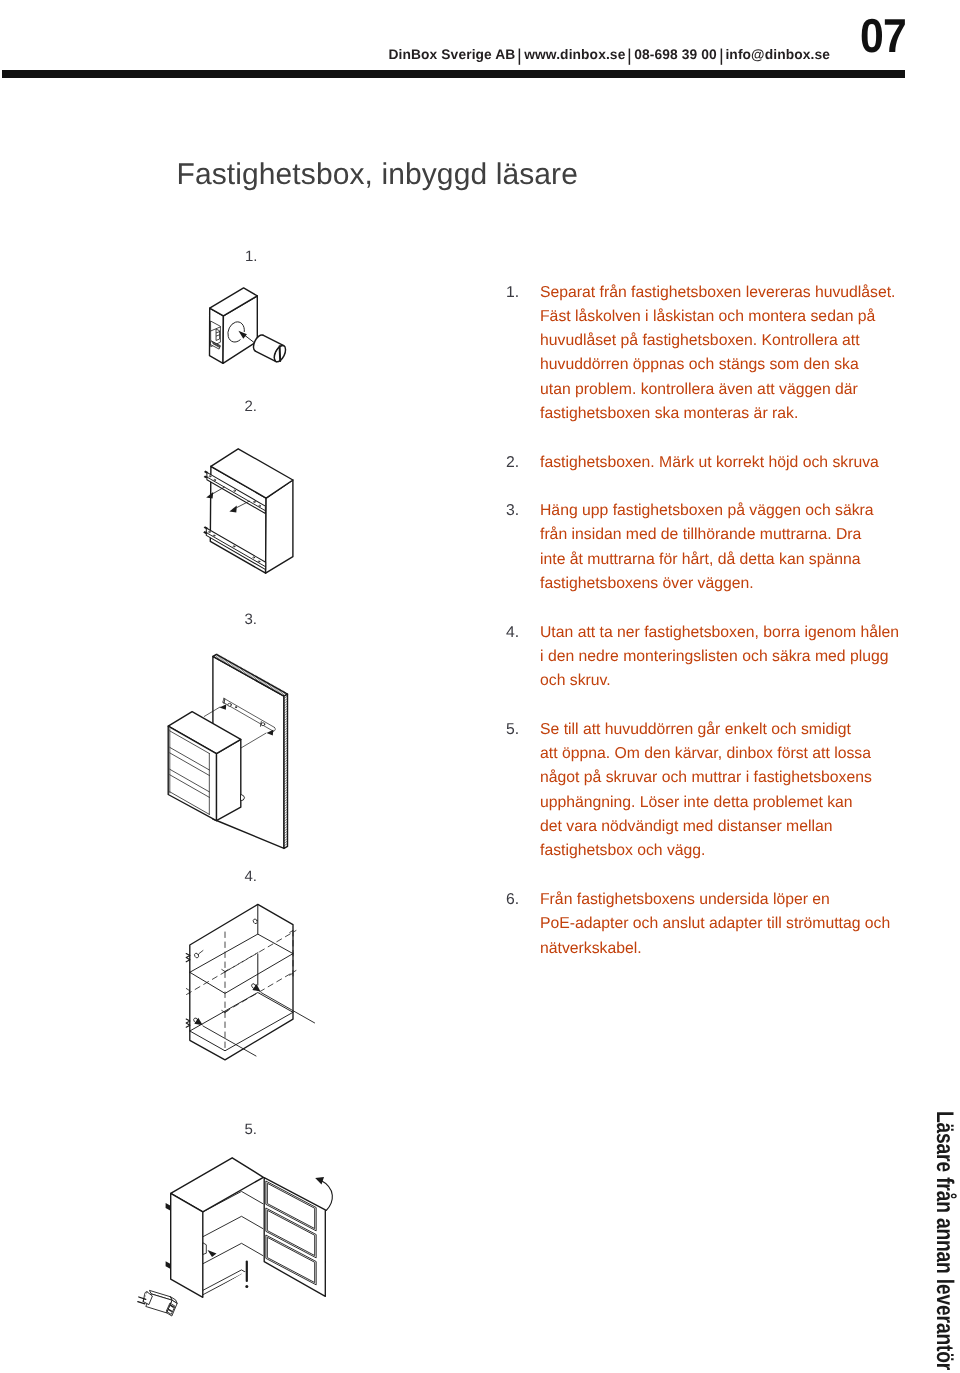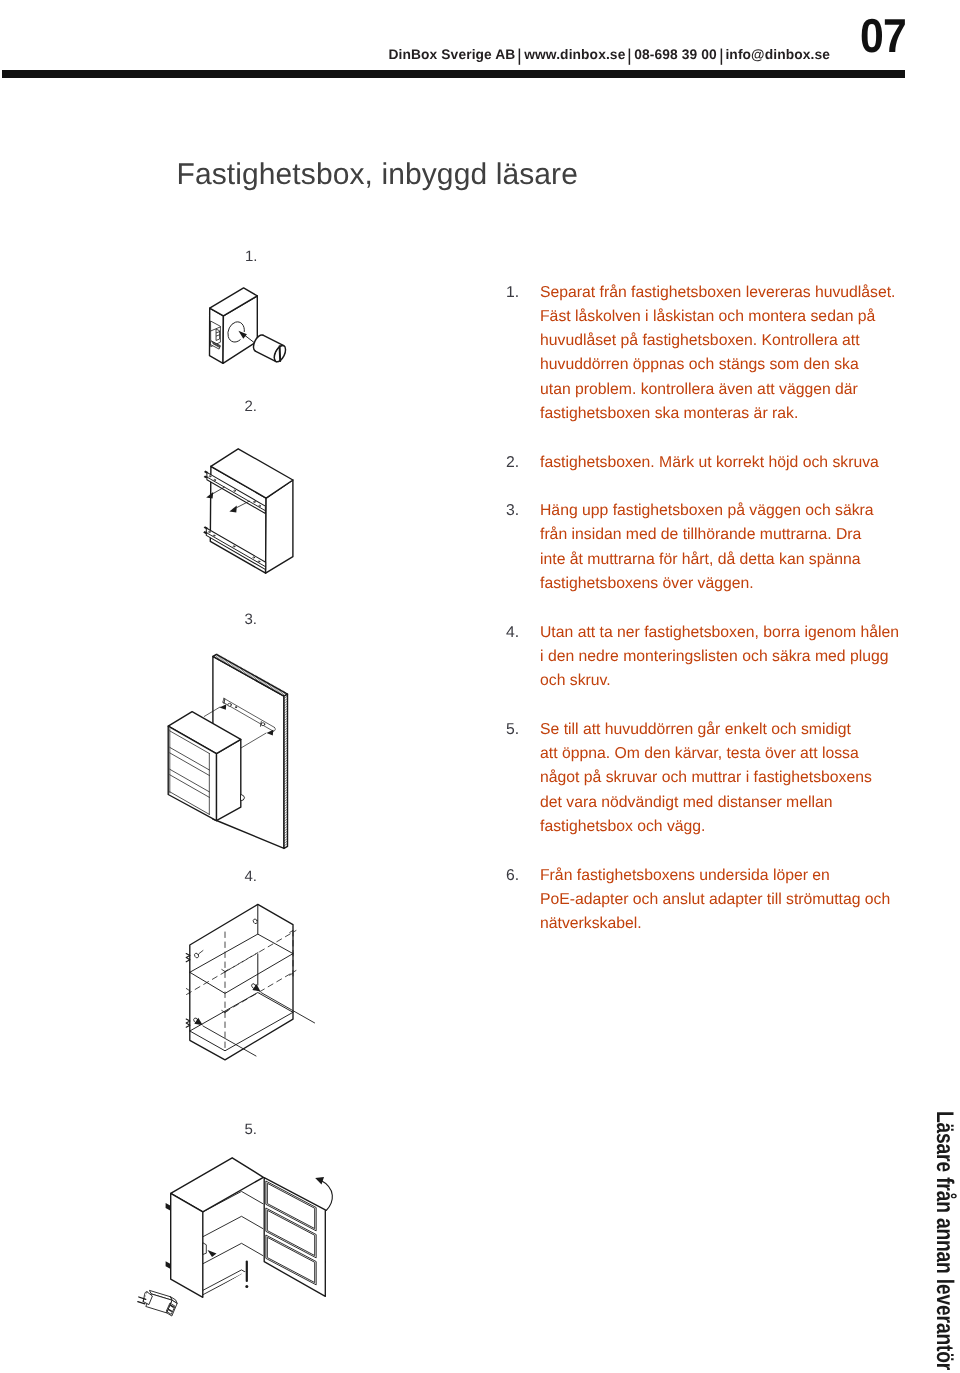--- a/index.html
+++ b/index.html
@@ -84,22 +84,23 @@
       <div class="body">
         <div class="ln">Utan att ta ner fastighetsboxen, borra igenom hålen</div>
         <div class="ln">i den nedre monteringslisten och säkra med plugg</div>
         <div class="ln">och skruv.</div>
       </div>
     </div>
     <div class="step">
       <div class="num">5.</div>
       <div class="body">
         <div class="ln">Se till att huvuddörren går enkelt och smidigt</div>
-        <div class="ln">att öppna. Om den kärvar, testa över att lossa</div>
+        <div class="ln">att öppna. Om den kärvar, dinbox först att lossa</div>
         <div class="ln">något på skruvar och muttrar i fastighetsboxens</div>
+        <div class="ln">upphängning. Löser inte detta problemet kan</div>
         <div class="ln">det vara nödvändigt med distanser mellan</div>
         <div class="ln">fastighetsbox och vägg.</div>
       </div>
     </div>
     <div class="step">
       <div class="num">6.</div>
       <div class="body">
         <div class="ln">Från fastighetsboxens undersida löper en</div>
         <div class="ln">PoE-adapter och anslut adapter till strömuttag och</div>
         <div class="ln">nätverkskabel.</div>

